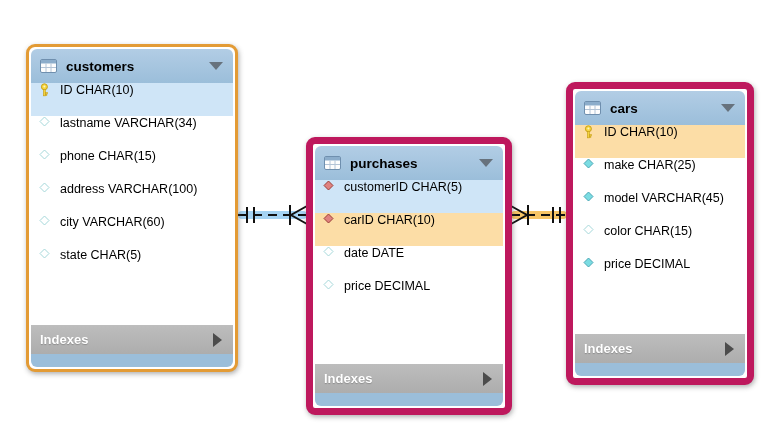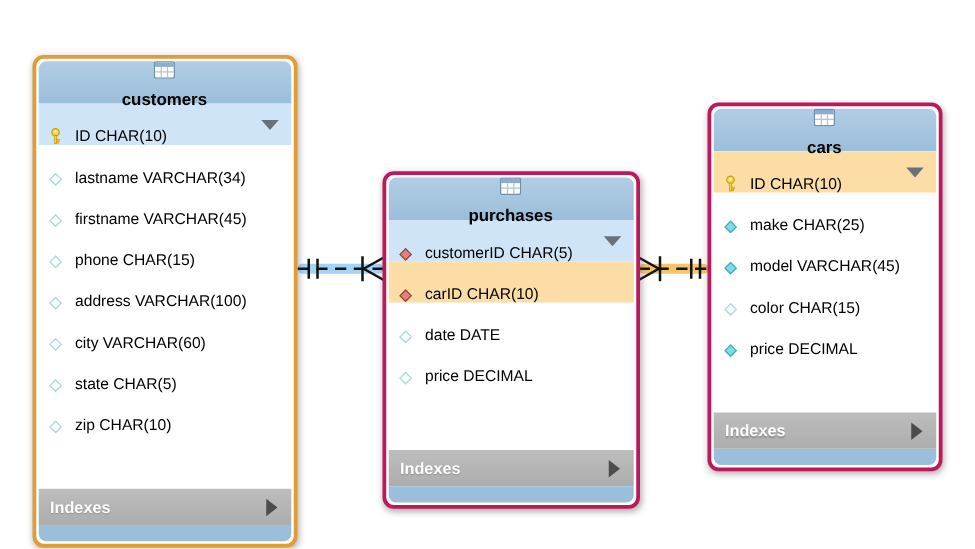--- a/index.html
+++ b/index.html
@@ -3,39 +3,38 @@
 <meta charset="utf-8">
 <style>
   html,body{margin:0;padding:0;background:#ffffff;}
   #canvas{
     position:relative;width:780px;height:439px;overflow:hidden;
     background:#ffffff;font-family:"Liberation Sans",sans-serif;
   }
   #wires{position:absolute;left:0;top:0;z-index:0;}
   .db-table{
     position:absolute;z-index:1;box-sizing:border-box;
-    background:#ffffff;border:3px solid #be185d;border-radius:9px;padding:2px;
+    background:#ffffff;border:7px solid #be185d;border-radius:9px;padding:2px;
     box-shadow:1px 2px 5px rgba(80,80,80,.45);
   }
   .db-table.selected{border:3px solid #e39b35;}
   .thead{
     display:flex;align-items:center;height:34px;padding:0 10px 0 9px;gap:9px;
     background:linear-gradient(#b2cde5,#9bbeda);
     border-radius:6px 6px 0 0;
-    flex-direction:column;
   }
   .thead .title{font-size:13.5px;font-weight:bold;color:#000;}
   .tri-down{
     margin-left:auto;width:0;height:0;
     border-left:7px solid transparent;border-right:7px solid transparent;
     border-top:8px solid #67727d;cursor:pointer;
   }
   .rows{background:#ffffff;}
   .row{
-    display:flex;align-items:flex-end;height:33px;padding:0 6px 0 8px;gap:8px;
+    display:flex;align-items:flex-start;height:33px;padding:0 6px 0 8px;gap:8px;
     font-size:12.5px;color:#000;white-space:nowrap;
   }
   .row.hl-blue{background:#cfe5f7;}
   .row.hl-orange{background:#fcdda6;}
   .row .cicon{display:flex;align-items:center;width:13px;flex:0 0 13px;}
   .idxbar{
     display:flex;align-items:center;height:29px;padding:0 11px 0 9px;
     background:linear-gradient(#bdbdbd,#adadad);
     color:#ffffff;font-weight:bold;font-size:13px;
     text-shadow:0 1px 1px #8d8d8d;cursor:pointer;margin-top:44px;
@@ -85,28 +84,20 @@
             </svg>
           </span>
           <span>lastname VARCHAR(34)</span>
         </div>
         <div class="row">
           <span class="cicon">
             <svg width="11" height="11" viewBox="0 0 11 11">
     <polygon points="5.5,1 10,5.5 5.5,10 1,5.5" fill="#ffffff" stroke="#a5d8da"></polygon>
             </svg>
           </span>
-          <span>firstname VARCHAR(45)</span>
-        </div>
-        <div class="row">
-          <span class="cicon">
-            <svg width="11" height="11" viewBox="0 0 11 11">
-    <polygon points="5.5,1 10,5.5 5.5,10 1,5.5" fill="#ffffff" stroke="#a5d8da"></polygon>
-            </svg>
-          </span>
           <span>phone CHAR(15)</span>
         </div>
         <div class="row">
           <span class="cicon">
             <svg width="11" height="11" viewBox="0 0 11 11">
     <polygon points="5.5,1 10,5.5 5.5,10 1,5.5" fill="#ffffff" stroke="#a5d8da"></polygon>
             </svg>
           </span>
           <span>address VARCHAR(100)</span>
         </div>
@@ -118,28 +109,20 @@
           </span>
           <span>city VARCHAR(60)</span>
         </div>
         <div class="row">
           <span class="cicon">
             <svg width="11" height="11" viewBox="0 0 11 11">
     <polygon points="5.5,1 10,5.5 5.5,10 1,5.5" fill="#ffffff" stroke="#a5d8da"></polygon>
             </svg>
           </span>
           <span>state CHAR(5)</span>
-        </div>
-        <div class="row">
-          <span class="cicon">
-            <svg width="11" height="11" viewBox="0 0 11 11">
-    <polygon points="5.5,1 10,5.5 5.5,10 1,5.5" fill="#ffffff" stroke="#a5d8da"></polygon>
-            </svg>
-          </span>
-          <span>zip CHAR(10)</span>
         </div>
       </div>
       <div class="idxbar">
         <span>Indexes</span>
         <span class="tri-right"></span>
       </div>
       <div class="tfoot"></div>
     </div>
     <div class="db-table" style="left: 306px; top: 137px; width: 206px;">
       <div class="thead">

